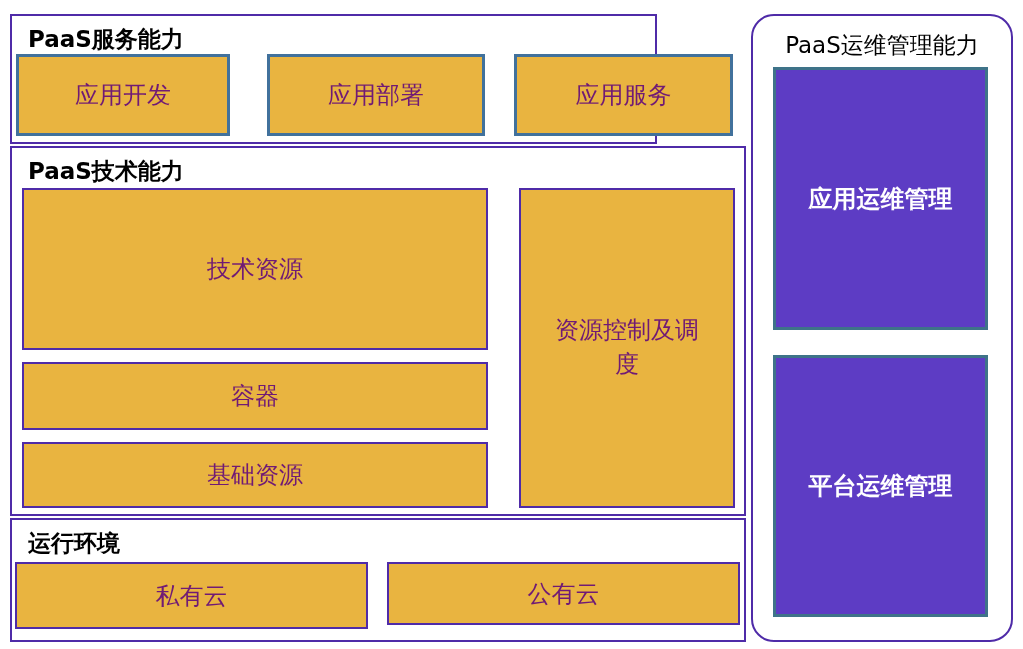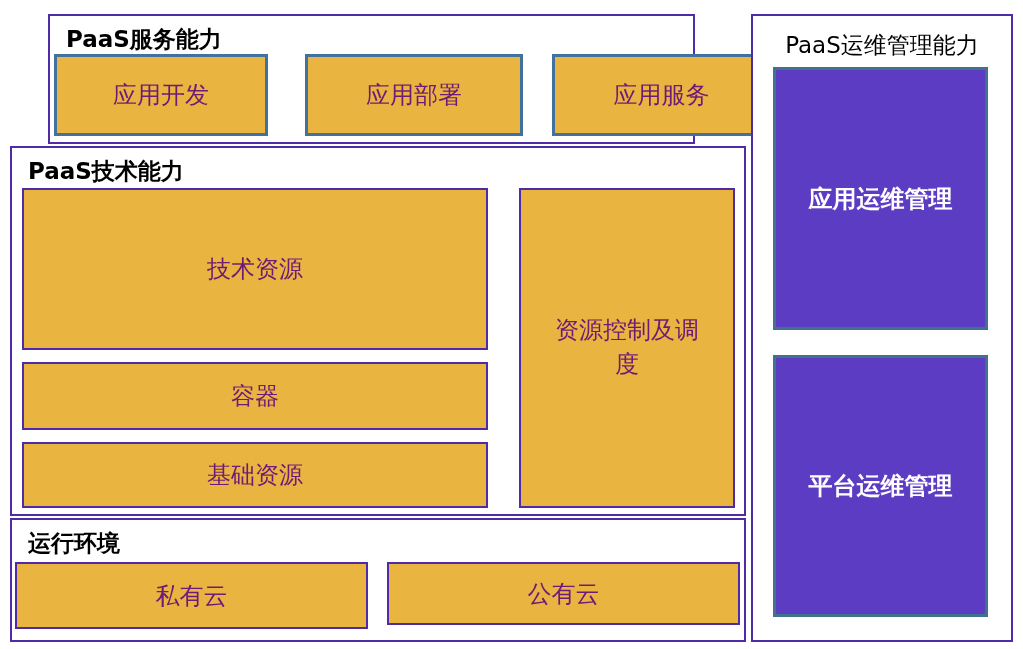--- a/index.html
+++ b/index.html
@@ -13,24 +13,24 @@
     width: 1023px; height: 649px;
     background: #ffffff;
     overflow: hidden;
   }
   .panel {
     position: absolute;
     background: #ffffff;
     border: 2px solid #4F2BA8;
     box-sizing: border-box;
   }
-  #sec-service { left: 10px;  top: 14px;  width: 647px; height: 130px; margin-left: 38px; }
+  #sec-service { left: 10px;  top: 14px;  width: 647px; height: 130px; }
   #sec-tech    { left: 10px;  top: 146px; width: 736px; height: 370px; }
   #sec-runtime { left: 10px;  top: 518px; width: 736px; height: 124px; }
-  #sec-ops     { left: 751px; top: 14px;  width: 262px; height: 628px; }
+  #sec-ops     { left: 751px; top: 14px;  width: 262px; height: 628px; border-radius: 23px; }
 
   .panel-title {
     position: absolute;
     left: 16px; top: 8px;
     font-size: 23px;
     font-weight: bold;
     white-space: nowrap;
     color: #000;
   }
   #sec-ops .panel-title {

